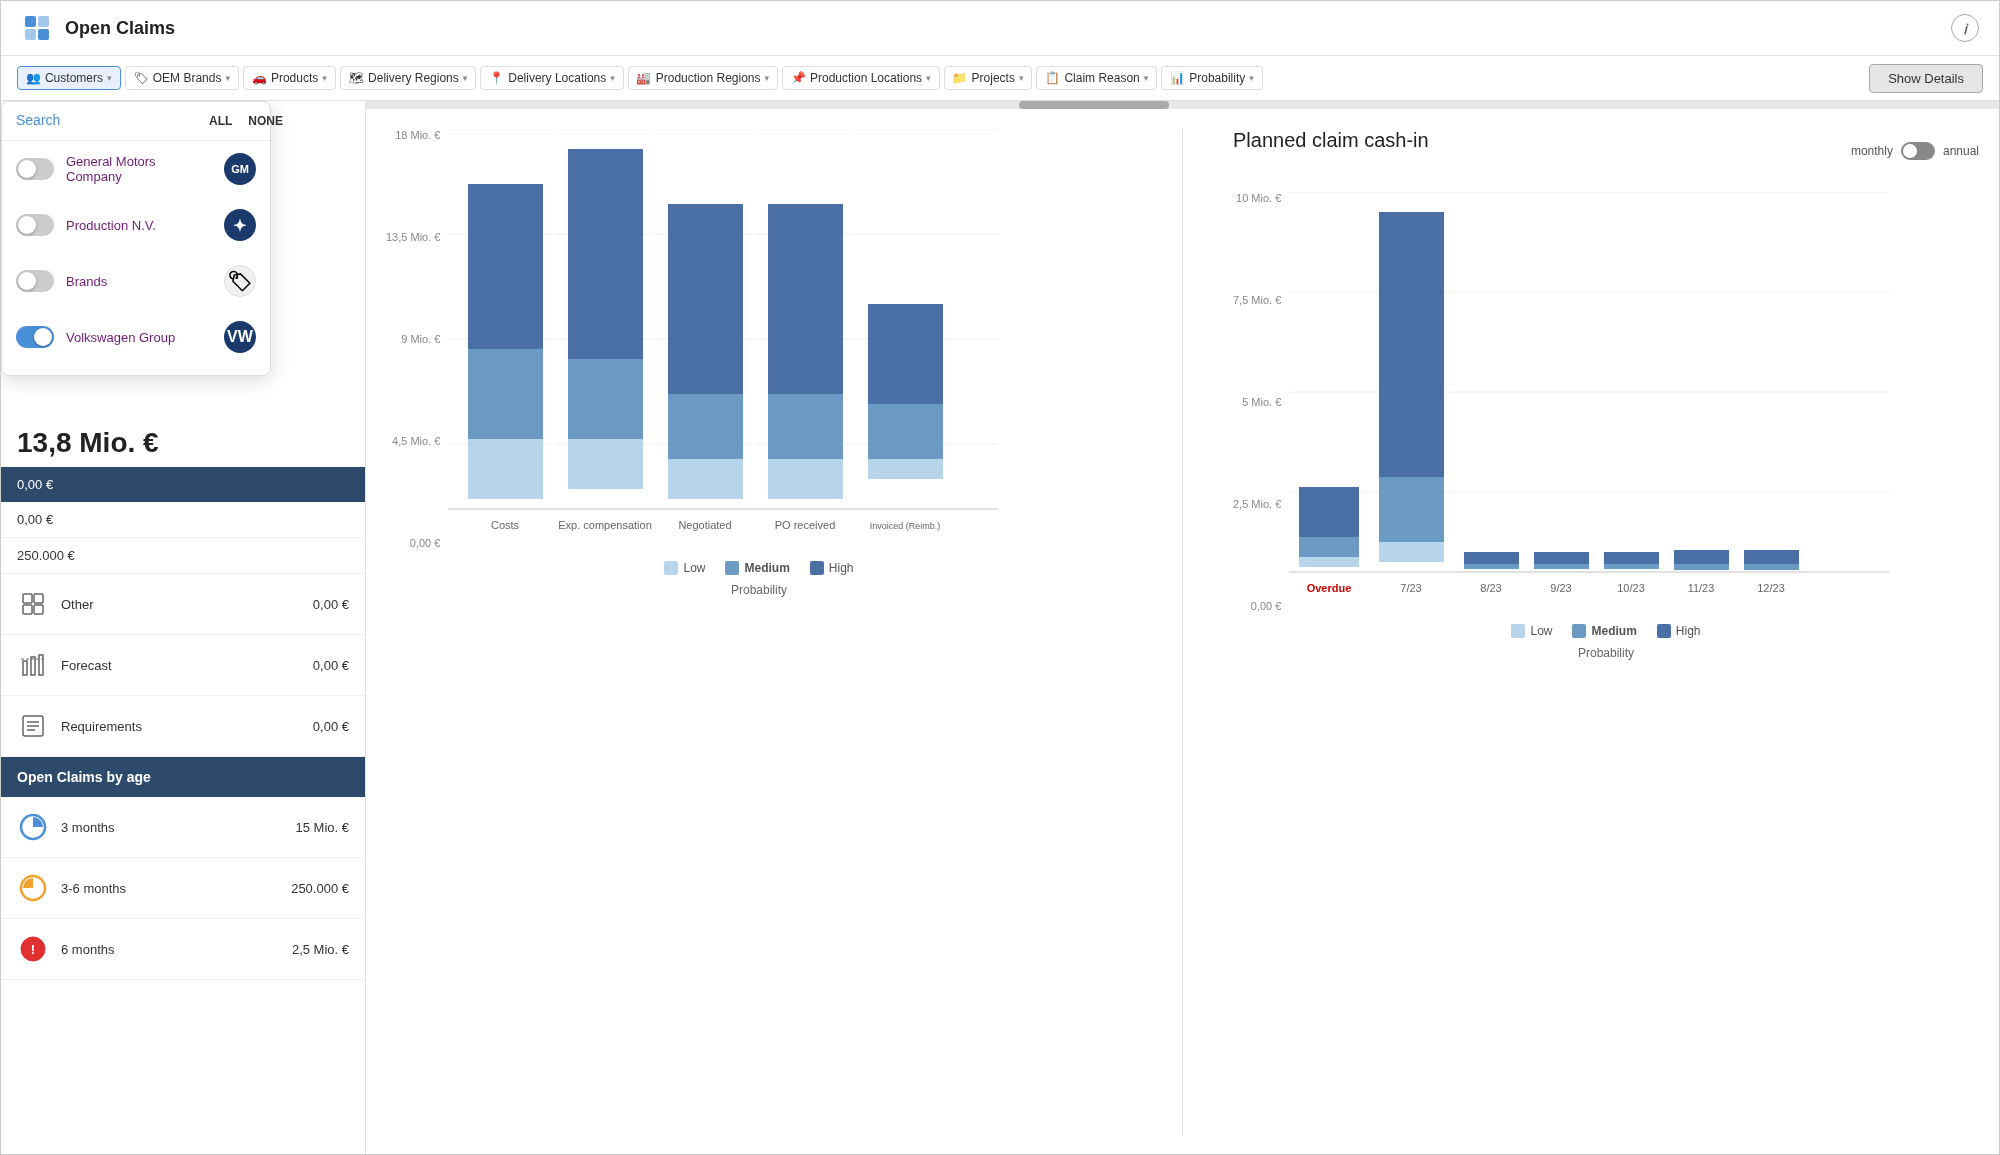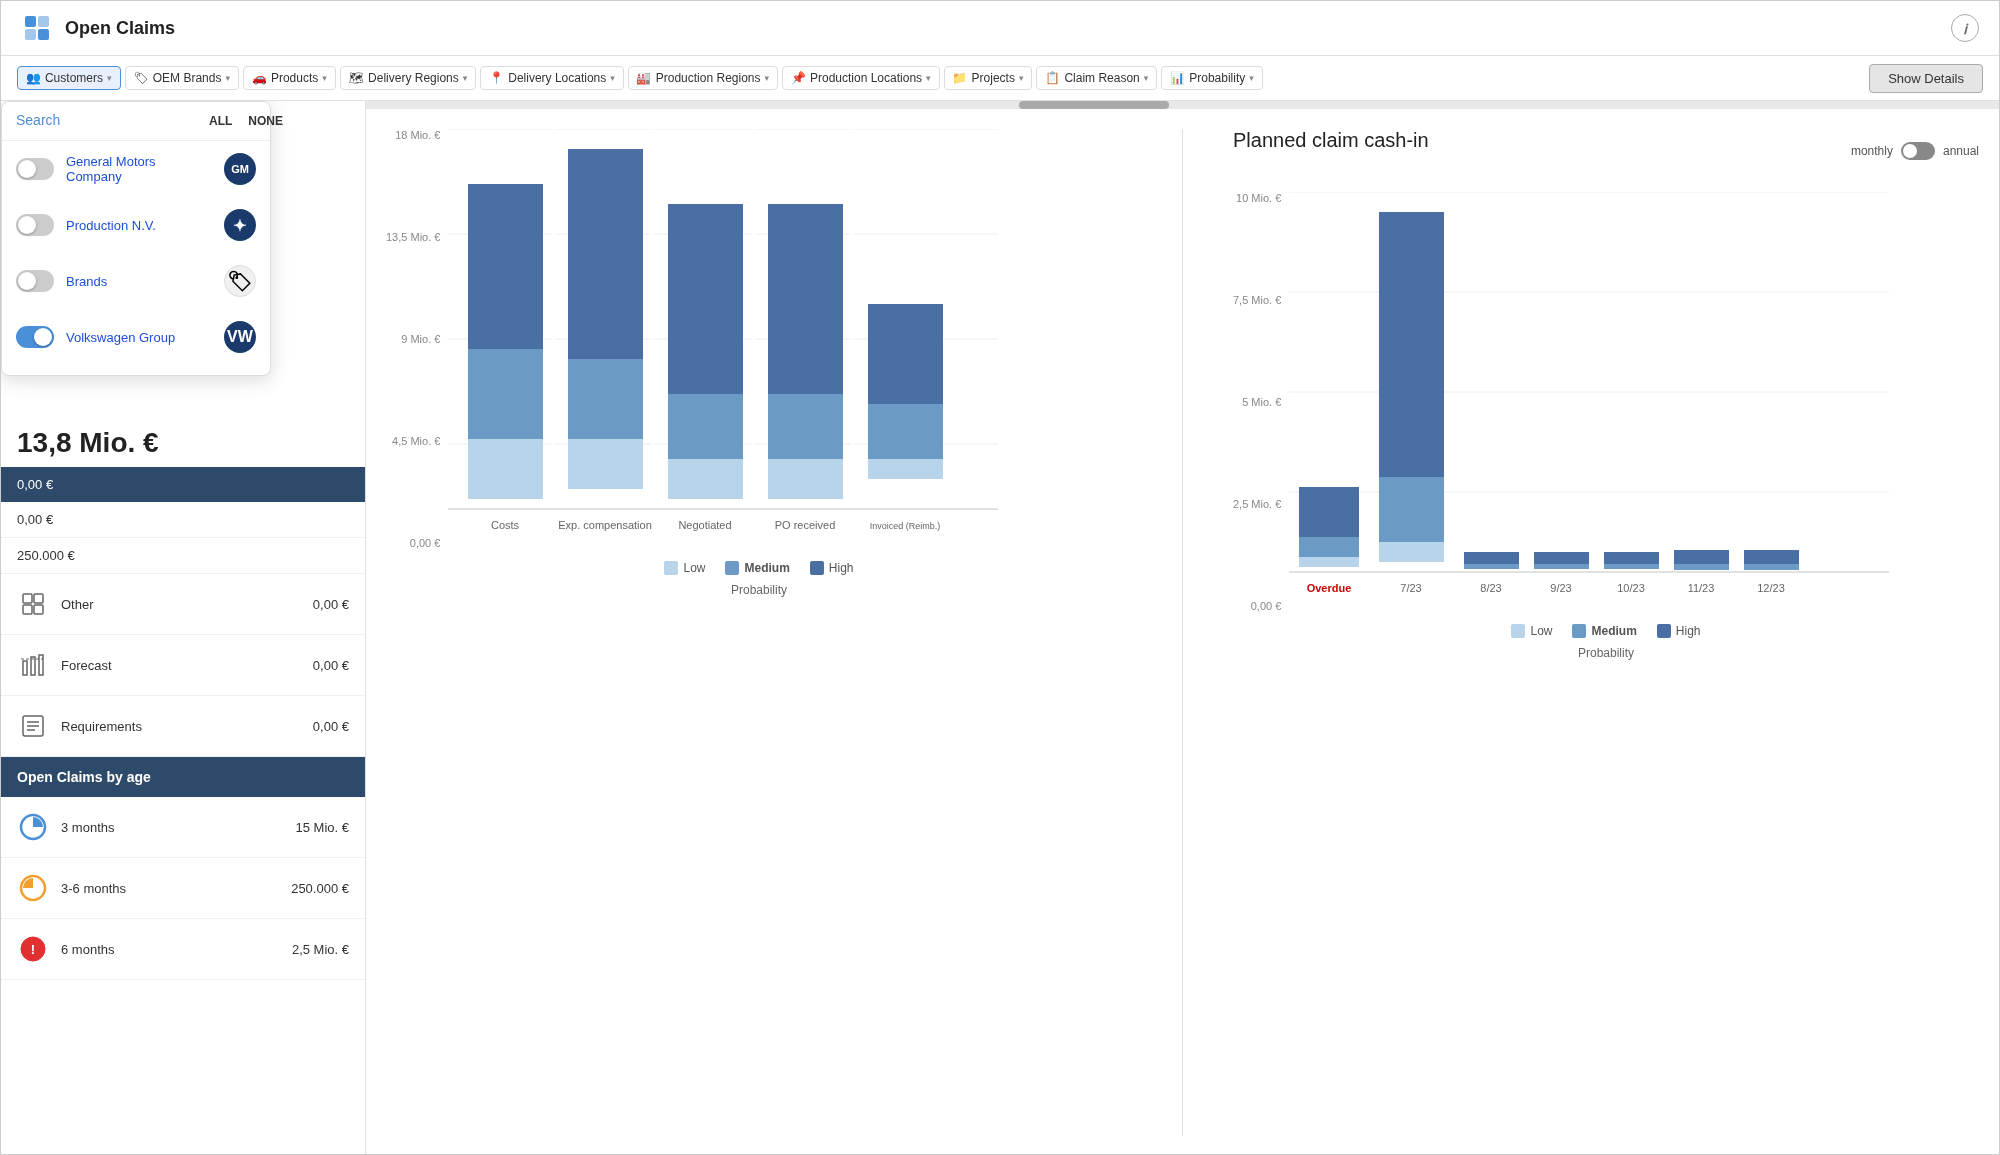--- a/index.html
+++ b/index.html
@@ -35,21 +35,21 @@
     .dropdown-none-btn { font-size: 12px; font-weight: 600; color: #333; cursor: pointer; padding: 2px 4px; }
 
     .dropdown-item { display: flex; align-items: center; padding: 12px 14px; gap: 12px; cursor: pointer; }
 
     
     .toggle { width: 38px; height: 22px; background: #ccc; border-radius: 11px; position: relative; cursor: pointer; flex-shrink: 0; transition: background 0.2s; }
     .toggle.on { background: #4a90d9; }
     .toggle::after { content: ''; position: absolute; width: 18px; height: 18px; background: #fff; border-radius: 50%; top: 2px; left: 2px; transition: left 0.2s; box-shadow: 0 1px 3px rgba(0,0,0,0.3); }
     .toggle.on::after { left: 18px; }
 
-    .company-name { flex: 1; font-size: 13px; color: #1d4ed8; font-weight: 500; }
+    .company-name { flex: 1; font-size: 13px; color: #701a75; font-weight: 500; }
     .company-logo { width: 32px; height: 32px; border-radius: 50%; display: flex; align-items: center; justify-content: center; font-size: 11px; font-weight: 700; }
     .logo-gm { background: #1a3a6b; color: #fff; }
     .logo-stellantis { background: #1a3a6b; color: #fff; }
     .logo-toyota { background: #f0f0f0; border: 1px solid #ddd; }
     .logo-vw { background: #1a3a6b; color: #fff; }
     .sidebar-header-row { display: flex; align-items: center; background: #2d4a6b; color: #fff; padding: 12px 16px; }
     .sidebar-header-text { font-size: 14px; font-weight: 600; }
 
     .sidebar-item { display: flex; align-items: center; padding: 14px 16px; border-bottom: 1px solid #f0f0f0; }
     .sidebar-item-icon { width: 32px; height: 32px; margin-right: 12px; display: flex; align-items: center; justify-content: center; color: #555; flex-shrink: 0; }

